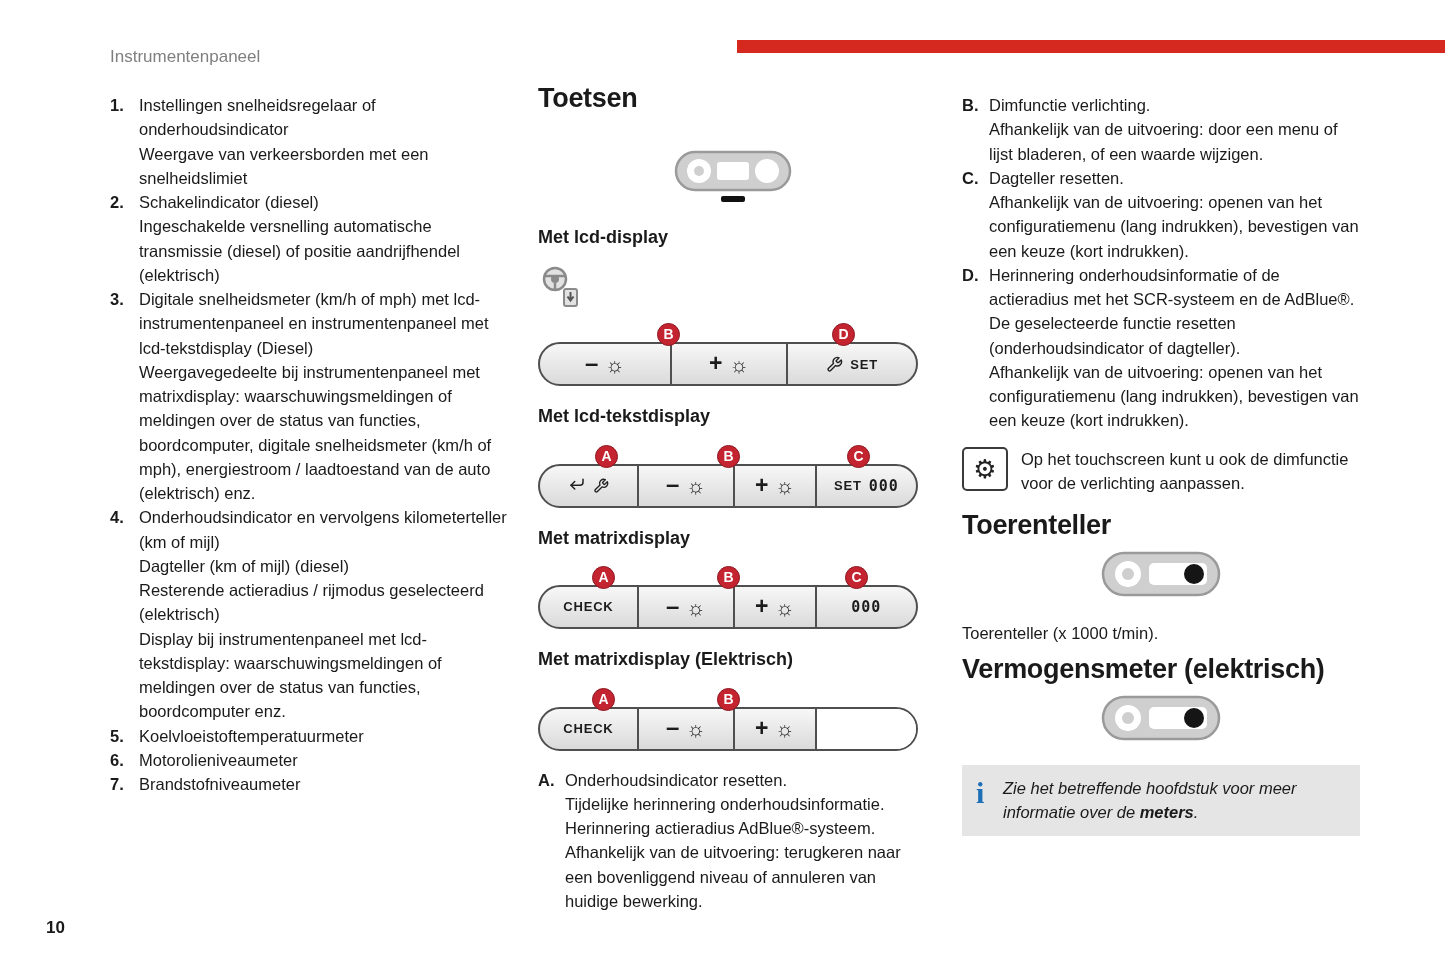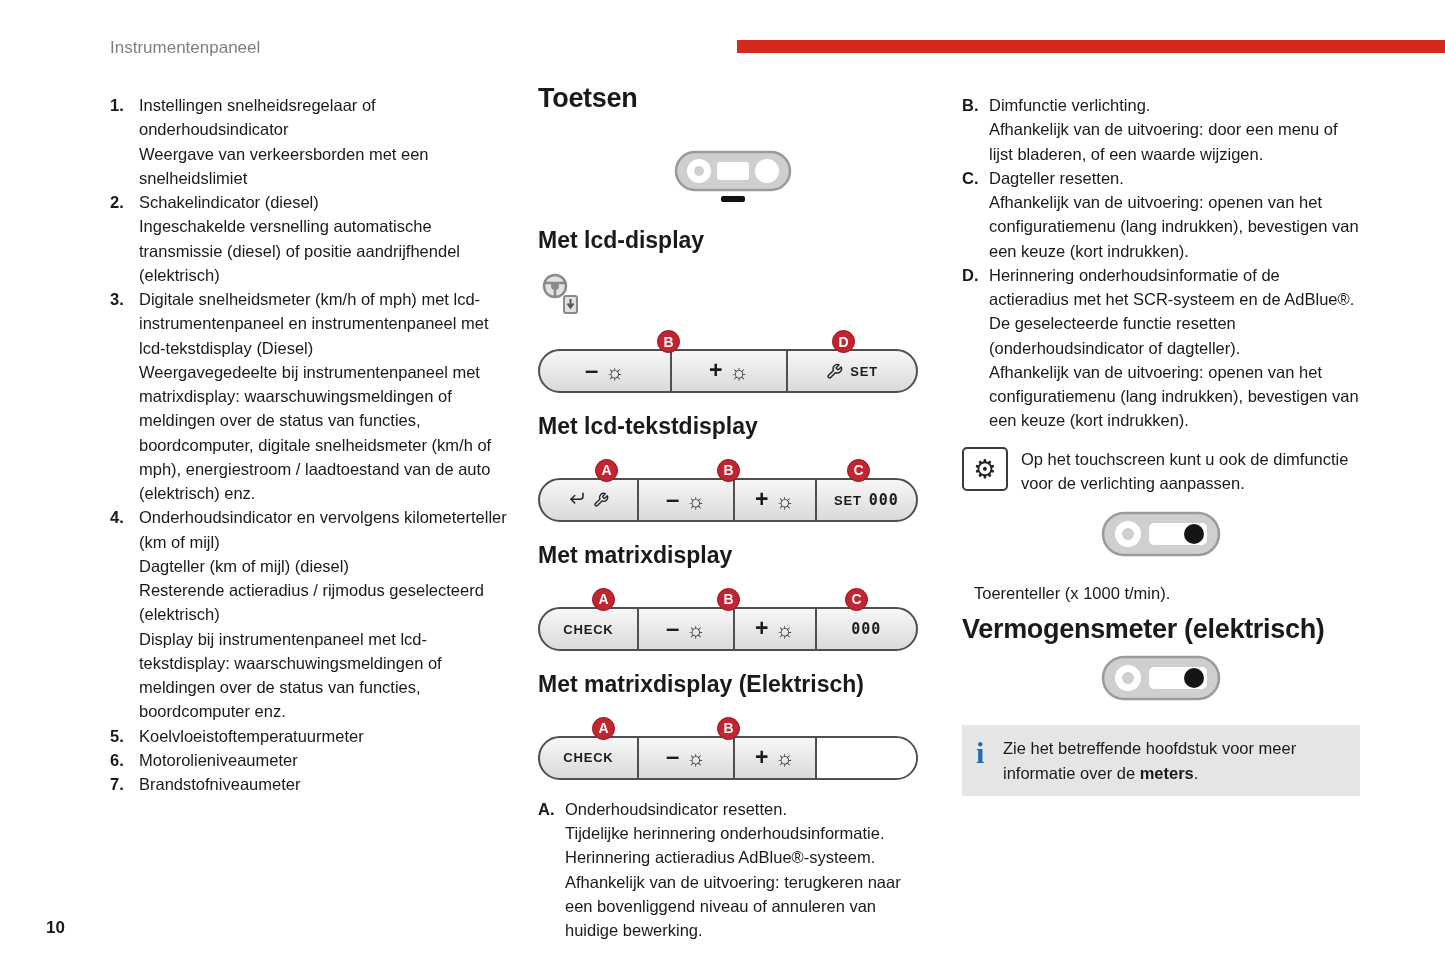--- a/index.html
+++ b/index.html
@@ -1,28 +1,28 @@
 <!DOCTYPE html>
 <html style="--accent_red: #d5281e; --badge_red: #c32430; --info_blue: #1d70b7;"><head>
 <meta charset="utf-8">
 <style>
   html,body{margin:0;padding:0;background:#fff;}
   .page{position:relative;width:1445px;height:963px;background:#fff;overflow:hidden;
         font-family:"Liberation Sans",sans-serif;color:#1a1a1a;font-size:16.5px;line-height:1.47;}
-  .page-header{position:absolute;left:110px;top:36px;color:#7f7f7f;font-size:17px;}
+  .page-header{position:absolute;left:110px;top:45px;color:#7f7f7f;font-size:17px;}
   .redbar{position:absolute;left:737px;top:40px;right:0;height:13px;background:var(--accent_red,#d5281e);}
   .pagenum{position:absolute;left:46px;top:916px;font-weight:700;font-size:17px;}
 
   .col{position:absolute;}
   .col-left{left:110px;top:93px;width:404px;}
   .col-mid{left:538px;top:84px;width:390px;}
   .col-right{left:962px;top:93px;width:398px;}
 
   .h1{font-size:27px;font-weight:700;line-height:1.1;margin:0 0 36px;letter-spacing:-0.3px;}
-  .h2{font-size:23px;font-weight:700;margin:0 0 15px;}
+  .h2{font-size:18px;font-weight:700;margin:0 0 15px;}
 
   .li,.abc{display:flex;}
   .li .num{flex:0 0 29px;font-weight:700;}
   .abc .letter{flex:0 0 27px;font-weight:700;}
   .txt{flex:1;white-space:pre-line;}
 
   .iconrow{display:flex;justify-content:center;margin:0 0 20px;}
   .iconrow-sm{display:flex;justify-content:flex-start;margin:0 0 14px;}
 
   .panelwrap{position:relative;padding-top:19px;margin:0 0 17px;width:380px;}
@@ -39,28 +39,28 @@
   .plus{font-size:23px;font-weight:700;line-height:1;margin-top:-1px;}
   .sun{font-size:21px;line-height:1;}
   .setlbl,.checklbl{font-size:13px;font-weight:700;letter-spacing:0.8px;}
   .digits{font-family:"DejaVu Sans Mono",monospace;font-weight:700;font-size:15px;letter-spacing:1px;text-align:center;}
 
   .touchnote{display:flex;gap:13px;margin:14px 0 16px;align-items:flex-start;}
   .touchicon{flex:0 0 46px;height:44px;border:2.5px solid #3a3a3a;border-radius:5px;
              display:flex;align-items:center;justify-content:center;box-sizing:border-box;}
   .gear{font-size:26px;line-height:1;color:#222;}
 
-  .caption{margin:0 12px 10px;}
+  .caption{margin:0 0 10px;}
   .b{font-weight:700;}
   .h1-tight{margin:0 0 10px;}
 
   .infobox{display:flex;gap:13px;background:#e5e5e5;padding:11px 14px;align-items:flex-start;box-sizing:border-box;}
   .info-i{color:var(--info_blue,#1d70b7);font-weight:700;font-size:30px;line-height:0.9;flex:0 0 14px;
           font-family:"Liberation Serif",serif;margin-top:3px;}
-  .infobox .txt{line-height:1.5;}
+  .infobox .txt{line-height:1.5;font-style:italic;}
 </style>
 </head>
 <body>
 
 <div class="page">
 
   <span class="page-header">Instrumentenpaneel</span>
   <div class="redbar"></div>
 
   <div class="col col-left">
@@ -250,20 +250,21 @@
 Afhankelijk van de uitvoering: openen van het configuratiemenu (lang indrukken), bevestigen van een keuze (kort indrukken).</span>
     </div>
 
     <div class="touchnote">
       <div class="touchicon">
         <span class="gear">⚙</span>
       </div>
       <span class="txt">Op het touchscreen kunt u ook de dimfunctie voor de verlichting aanpassen.</span>
     </div>
 
+    <div class="h1 h1-tight">Toerenteller</div>
 
     <div class="iconrow">
       <svg width="120" height="50" viewBox="0 0 120 50">
         <rect x="2" y="2" width="116" height="42" rx="21" fill="#cfcfcf" stroke="#9a9a9a" stroke-width="2.5"></rect>
         <circle cx="27" cy="23" r="13" fill="#ffffff"></circle>
         <circle cx="27" cy="23" r="6" fill="#cfcfcf"></circle>
         <rect x="48" y="12" width="58" height="22" rx="5" fill="#ffffff"></rect>
         <circle cx="93" cy="23" r="10" fill="#151515"></circle>
       </svg>
     </div>

